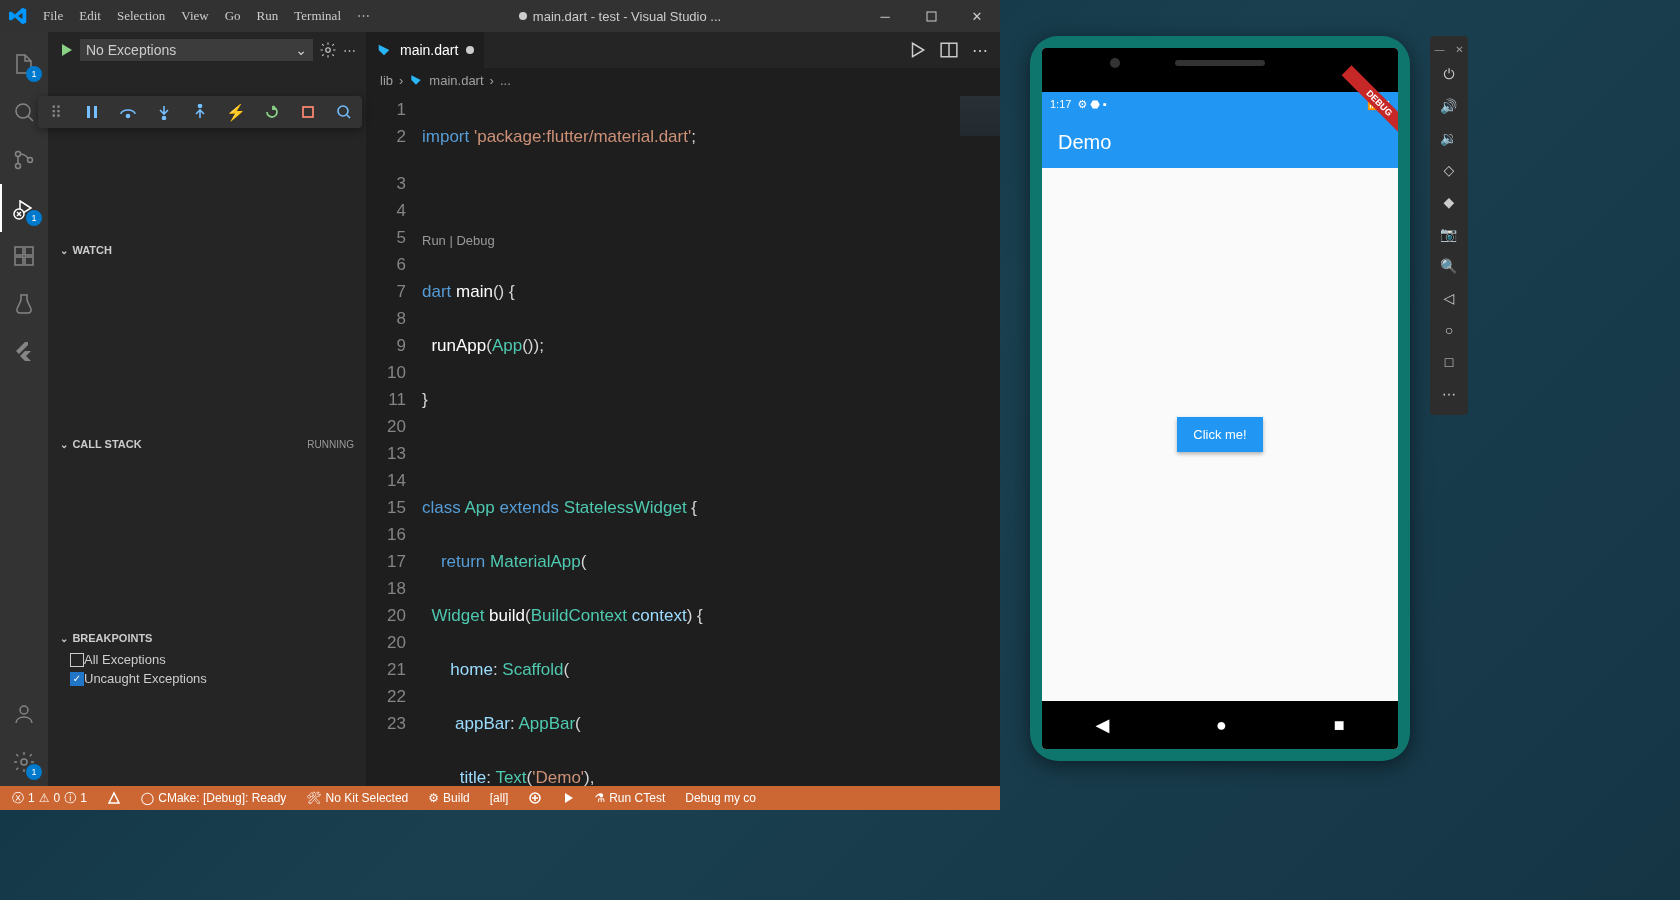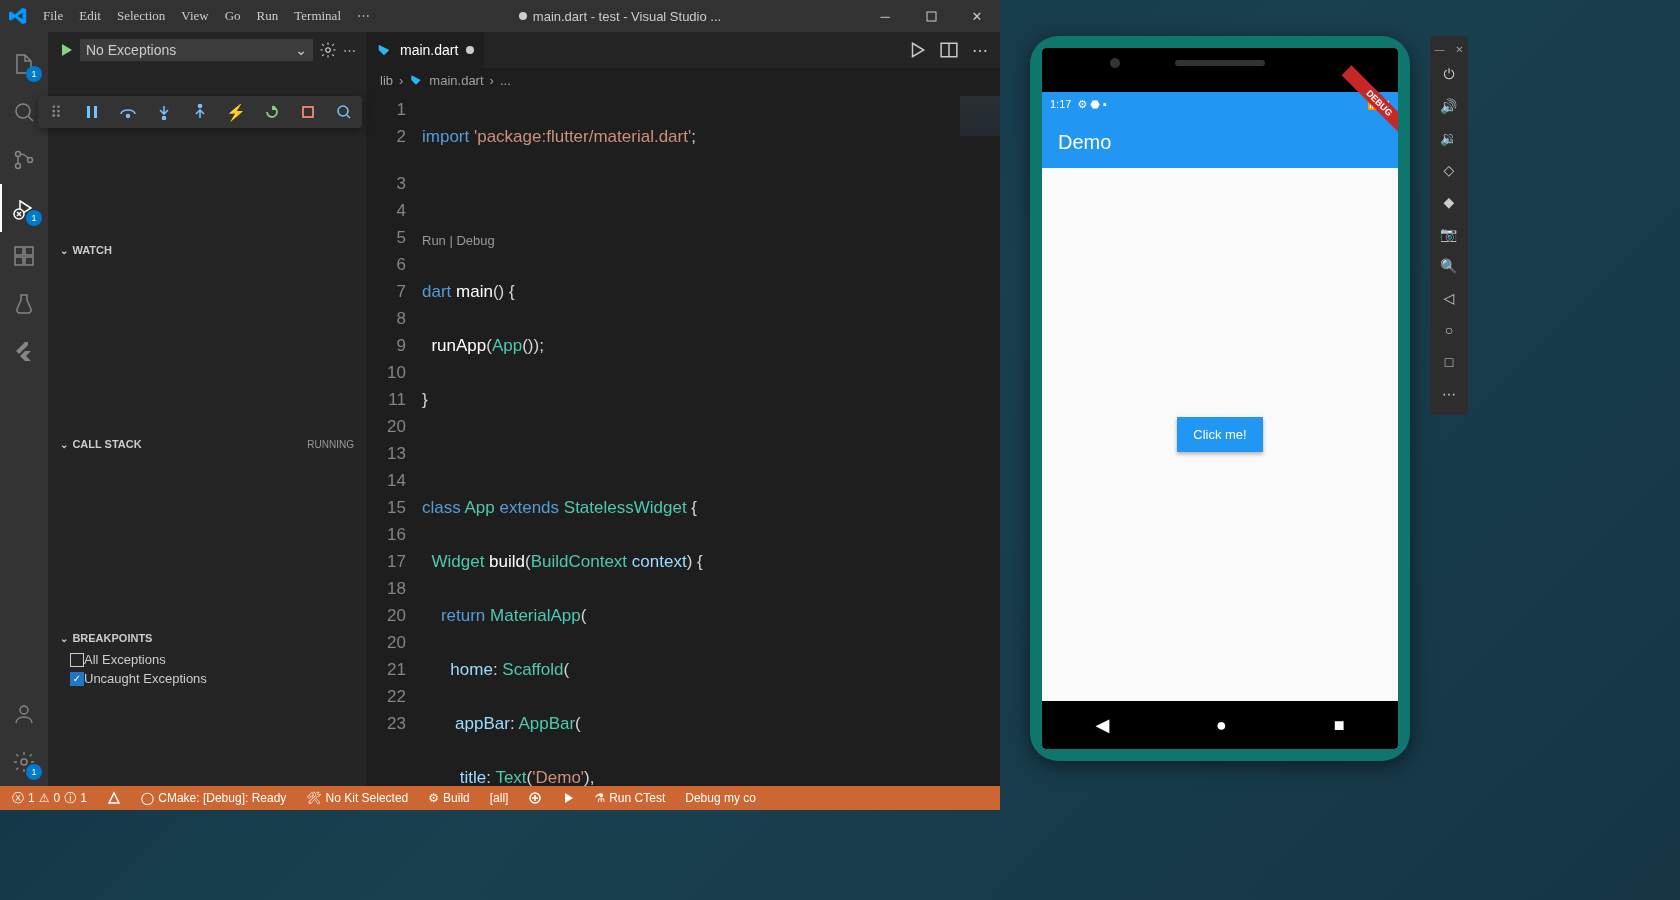--- a/index.html
+++ b/index.html
@@ -301,22 +301,22 @@
         </div>
         <div class="code-lines">
 <div><span class="kw">import</span> <span class="str">'package:flutter/material.dart'</span>;</div>
 <div> </div>
 <div class="codelens">Run | Debug</div>
 <div><span class="kw">dart</span> <span class="fn">main</span>() {</div>
 <div>  <span class="fn">runApp</span>(<span class="cls">App</span>());</div>
 <div>}</div>
 <div> </div>
 <div><span class="kw">class</span> <span class="cls">App</span> <span class="kw">extends</span> <span class="cls">StatelessWidget</span> {</div>
+<div>    <span class="kw">return</span> <span class="cls">MaterialApp</span>(</div>
 <div>  <span class="cls">Widget</span> <span class="fn">build</span>(<span class="cls">BuildContext</span> <span class="param">context</span>) {</div>
-<div>    <span class="kw">return</span> <span class="cls">MaterialApp</span>(</div>
 <div>      <span class="param">home</span>: <span class="cls">Scaffold</span>(</div>
 <div>       <span class="param">appBar</span>: <span class="cls">AppBar</span>(</div>
 <div>        <span class="param">title</span>: <span class="cls">Text</span>(<span class="str">'Demo'</span>),</div>
 
 
 
 
 
 
 

